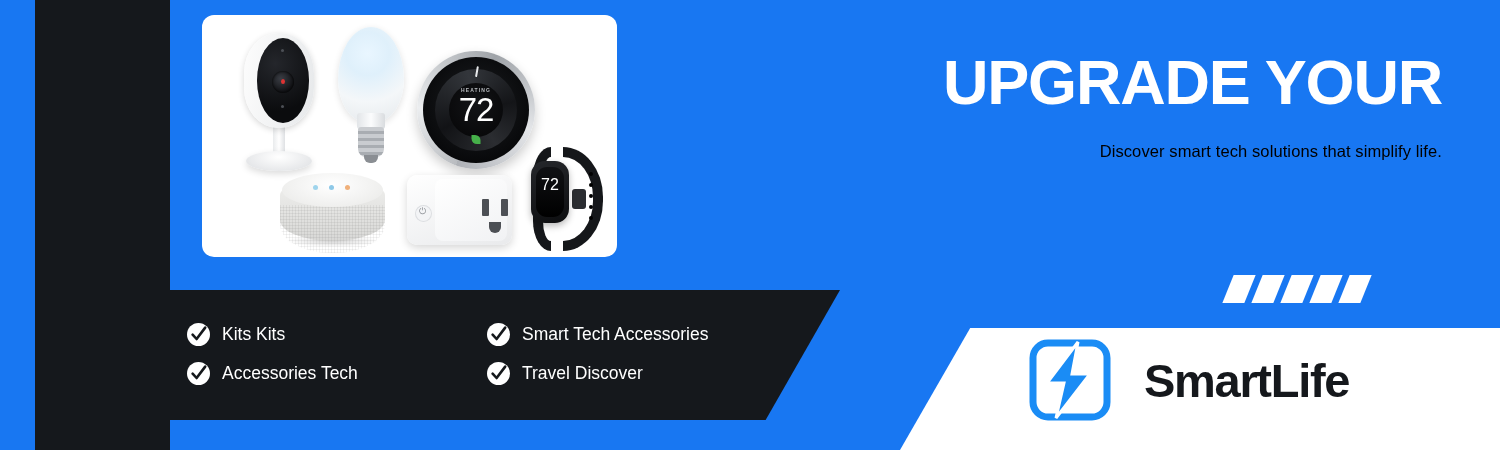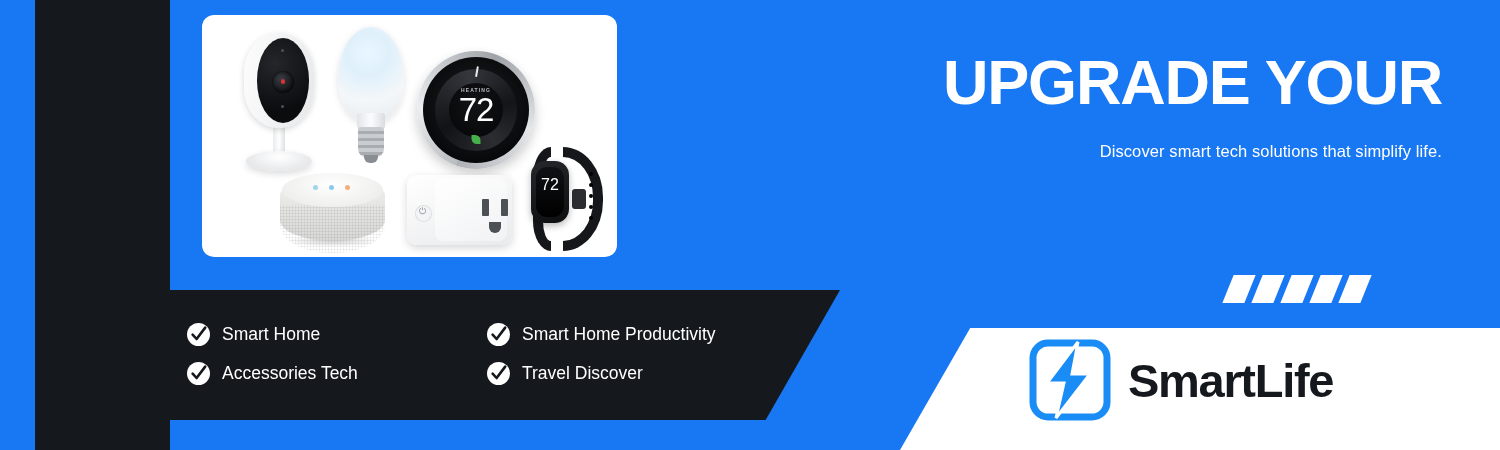--- a/index.html
+++ b/index.html
@@ -144,32 +144,32 @@
   .band-buckle { position:absolute; left:55px; top:44px; width:14px; height:20px;
                background:#2b2d31; border-radius:3px; }
   .band-holes { position:absolute; left:72px; top:20px; width:6px; height:70px; }
   .band-holes i { display:block; width:4px; height:4px; border-radius:50%; background:#000; margin:7px 0; }
 
   
   .copy { position:absolute; left:802px; top:52px; width:640px;text-align:right; }
   .headline { color:#fff; font-weight:bold; font-size:63px; line-height:0.96;
               letter-spacing:-1.2px; text-transform:uppercase; }
   .headline .l2 { display:block; }
-  .subhead { margin-top:30px; color:#ffffff; font-size:16.5px; letter-spacing:.1px; }
+  .subhead { margin-top:30px; color:#000000; font-size:16.5px; letter-spacing:.1px; }
 
   
   .checklist { position:absolute; left:186px; top:322px; width:600px;
                display:grid; grid-template-columns:300px 300px; row-gap:14px; }
   .check-item { display:flex; align-items:center; gap:11px; }
   .check-icon { width:25px; height:25px; flex:0 0 25px; position:relative; }
   .check-icon svg { display:block; }
   .check-label { color:#fff; font-size:17.5px; white-space:nowrap; }
 
   
-  .logo { position:absolute; left:1028px; top:338px; display:flex; align-items:center; gap:16px; }
+  .logo { position:absolute; left:1028px; top:338px; display:flex; align-items:center; gap:32px; }
   .logo-mark { width:84px; height:84px; position:relative; flex:0 0 84px; }
   .logo-text { font-size:47px; font-weight:bold; color:#15181c; letter-spacing:-1.3px; }
 </style>
 </head>
 <body>
 
 <div class="banner">
 
   <div class="left-blue-strip"></div>
   <div class="dark-vbar"></div>
@@ -268,31 +268,31 @@
 
   <div class="checklist">
 
     <div class="check-item">
       <span class="check-icon">
         <svg width="25" height="25" viewBox="0 0 25 25">
           <circle cx="12.5" cy="12.5" r="11.5" fill="#ffffff"></circle>
           <path d="M6.6 12.6 L10.6 17.0 L19.2 5.6" fill="none" stroke="#15181c" stroke-width="2.6" stroke-linecap="round" stroke-linejoin="round"></path>
         </svg>
       </span>
-      <span class="check-label">Smart Home</span>
+      <span class="check-label">Kits Kits</span>
     </div>
 
     <div class="check-item">
       <span class="check-icon">
         <svg width="25" height="25" viewBox="0 0 25 25">
           <circle cx="12.5" cy="12.5" r="11.5" fill="#ffffff"></circle>
           <path d="M6.6 12.6 L10.6 17.0 L19.2 5.6" fill="none" stroke="#15181c" stroke-width="2.6" stroke-linecap="round" stroke-linejoin="round"></path>
         </svg>
       </span>
-      <span class="check-label">Smart Home Productivity</span>
+      <span class="check-label">Smart Tech Accessories</span>
     </div>
 
     <div class="check-item">
       <span class="check-icon">
         <svg width="25" height="25" viewBox="0 0 25 25">
           <circle cx="12.5" cy="12.5" r="11.5" fill="#ffffff"></circle>
           <path d="M6.6 12.6 L10.6 17.0 L19.2 5.6" fill="none" stroke="#15181c" stroke-width="2.6" stroke-linecap="round" stroke-linejoin="round"></path>
         </svg>
       </span>
       <span class="check-label">Accessories Tech</span>

